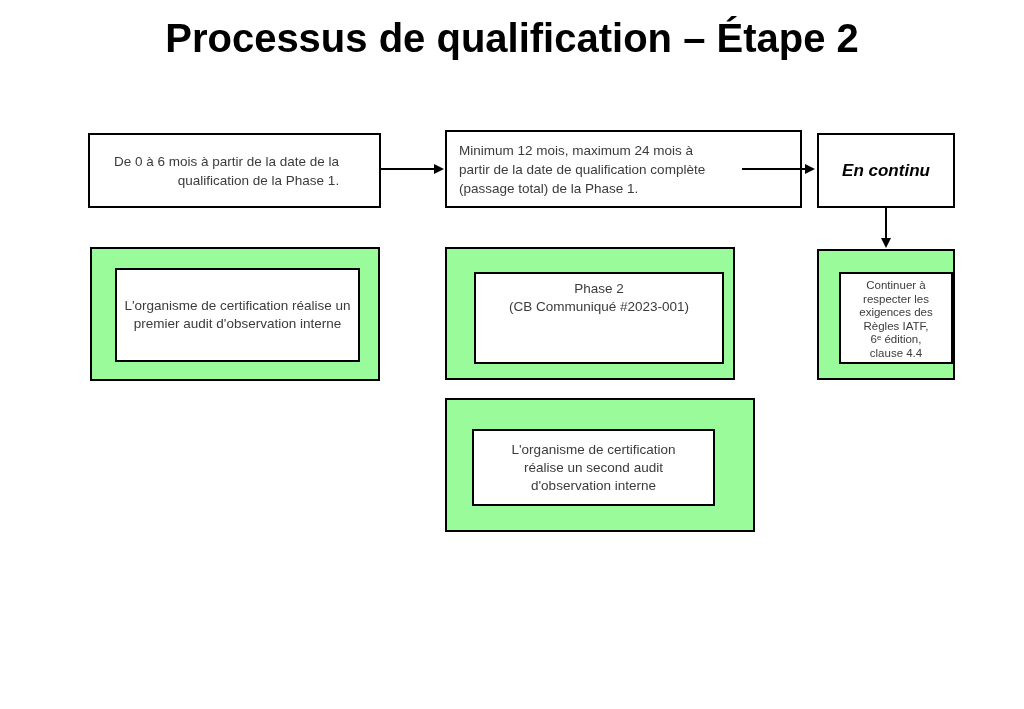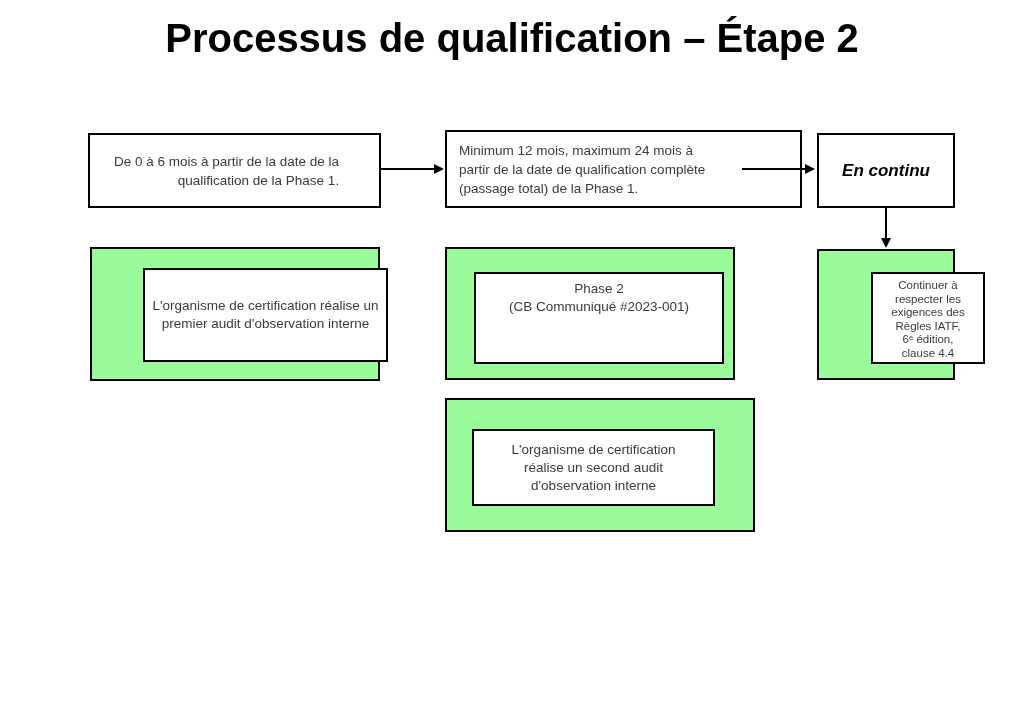--- a/index.html
+++ b/index.html
@@ -26,26 +26,26 @@
     box-sizing:border-box;display:flex;align-items:center;justify-content:center;
     text-align:center;font-size:13.5px;line-height:18px;white-space:pre-line;
   }
   
   .box-t1{left:88px;top:133px;width:293px;height:75px;padding-left:24px;padding-right:6px;text-align:right;}
   .box-t2{left:445px;top:130px;width:357px;height:78px;padding-left:12px;padding-right:4px;text-align:left;}
   .box-t3{left:817px;top:133px;width:138px;height:75px;justify-content:center;
           font-size:17px;font-weight:bold;font-style:italic;color:#000;}
   
   .g1{left:90px;top:247px;width:290px;height:134px;}
-  .g1 .inner{left:23px;top:19px;width:245px;height:94px;margin-left:28px;}
+  .g1 .inner{left:23px;top:19px;width:245px;height:94px;}
   .g2{left:445px;top:247px;width:290px;height:133px;}
   .g2 .inner{left:27px;top:23px;width:250px;height:92px;align-items:flex-start;padding-top:6px;}
   .g3{left:817px;top:249px;width:138px;height:131px;}
   .g3 .inner{left:20px;top:21px;width:114px;height:92px;align-items:flex-start;padding-top:5px;
-             font-size:11.5px;line-height:13.5px;margin-left:32px;}
+             font-size:11.5px;line-height:13.5px;}
   .g4{left:445px;top:398px;width:310px;height:134px;}
   .g4 .inner{left:25px;top:29px;width:243px;height:77px;}
   
   .hline{position:absolute;height:2px;background:var(--ink);}
   .vline{position:absolute;width:2px;background:var(--ink);}
   .head-right{position:absolute;width:0;height:0;
     border-top:5px solid transparent;border-bottom:5px solid transparent;
     border-left:10px solid var(--ink);}
   .head-down{position:absolute;width:0;height:0;
     border-left:5px solid transparent;border-right:5px solid transparent;

